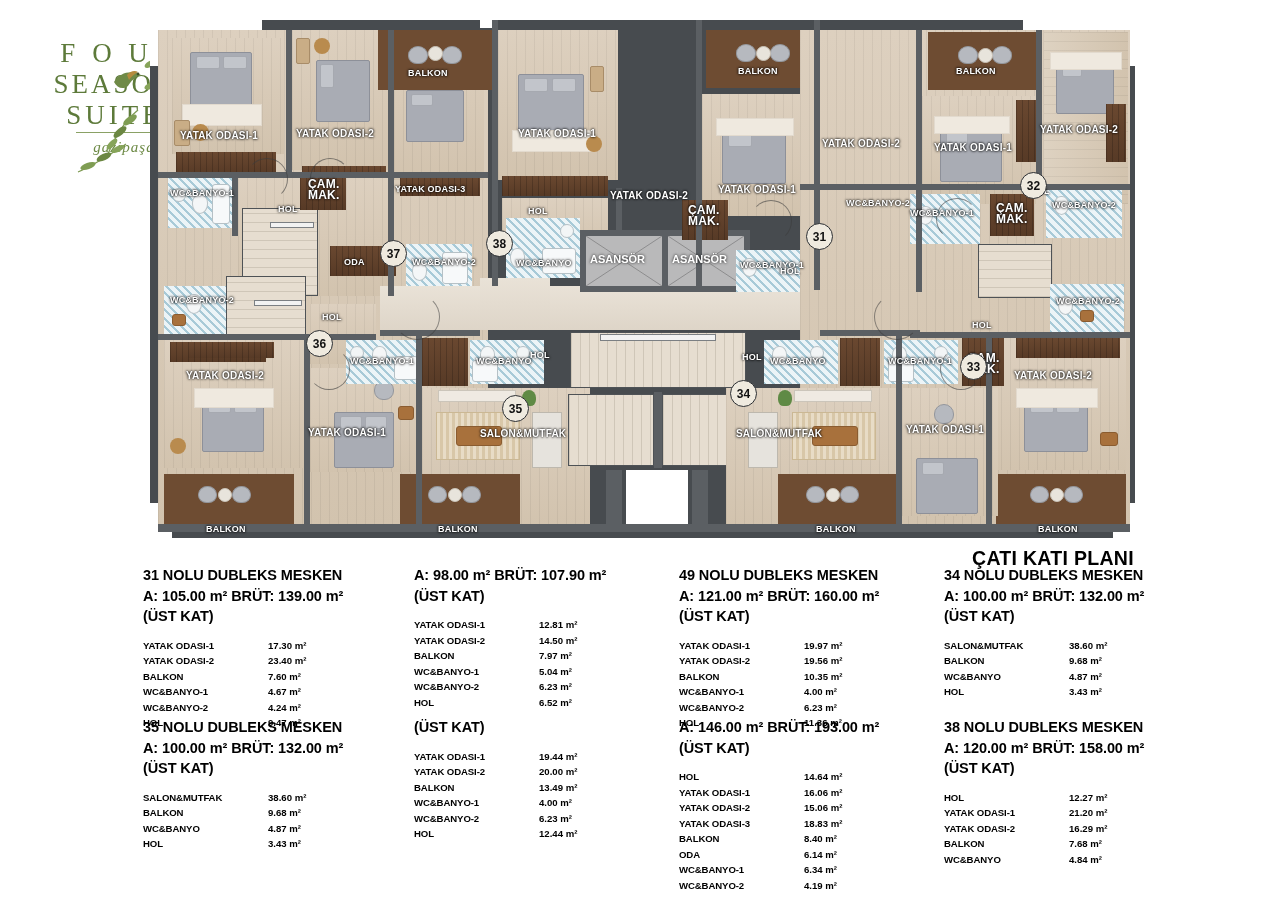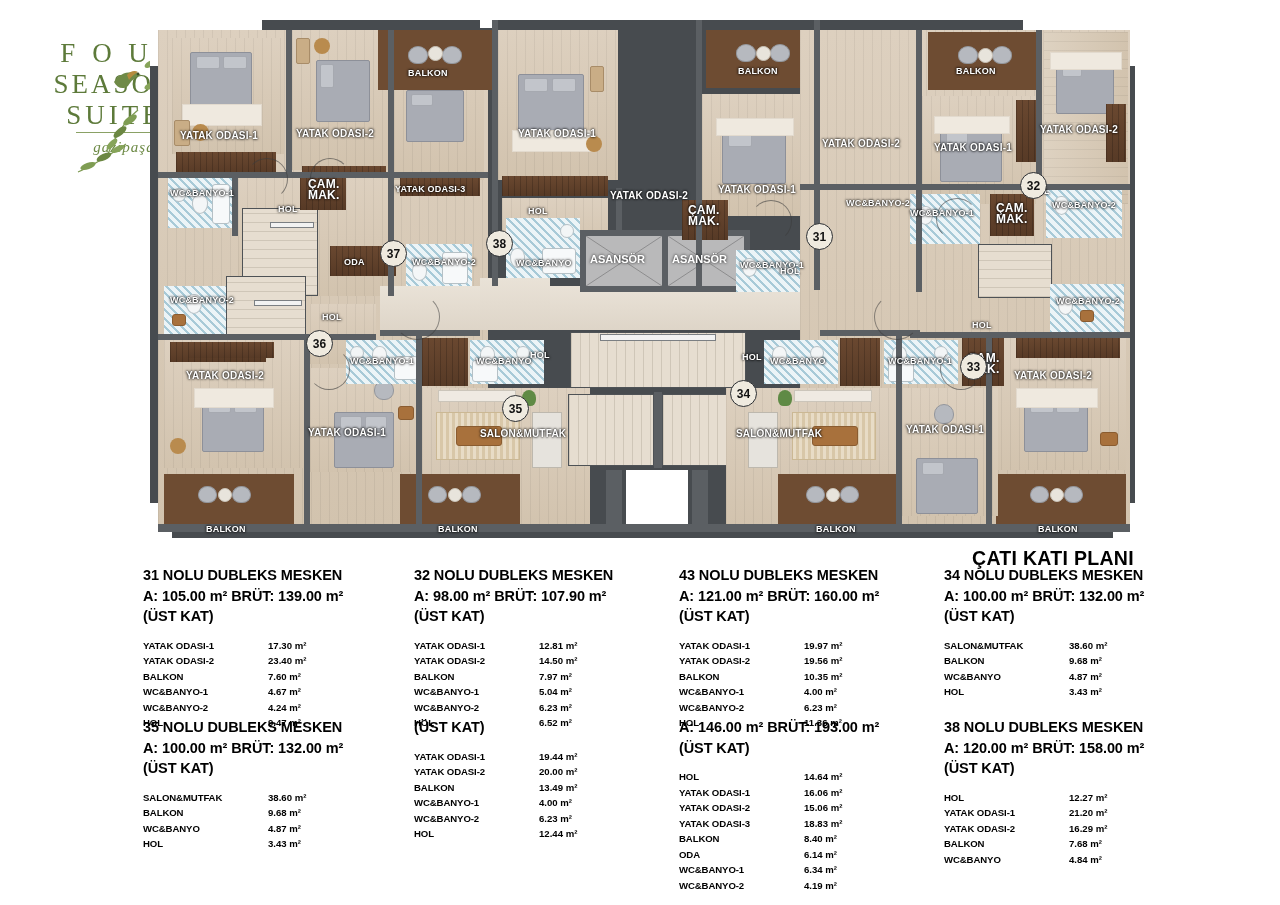--- a/index.html
+++ b/index.html
@@ -559,21 +559,20 @@
         <span class="u-val">4.24 m²</span>
       </div>
     <div class="u-row">
         <span class="u-name">HOL</span>
         <span class="u-val">9.47 m²</span>
       </div>
   </div>
 </div>
 
 <div class="unit" style="left:414px;top:565px;width:260px;">
-  <div class="u-h">32 NOLU DUBLEKS MESKEN</div>
   <div class="u-h">A: 98.00 m² BRÜT: 107.90 m²</div>
   <div class="u-h">(ÜST KAT)</div>
   <div class="u-tbl">
     <div class="u-row">
         <span class="u-name">YATAK ODASI-1</span>
         <span class="u-val">12.81 m²</span>
       </div>
     <div class="u-row">
         <span class="u-name">YATAK ODASI-2</span>
         <span class="u-val">14.50 m²</span>
@@ -591,21 +590,21 @@
         <span class="u-val">6.23 m²</span>
       </div>
     <div class="u-row">
         <span class="u-name">HOL</span>
         <span class="u-val">6.52 m²</span>
       </div>
   </div>
 </div>
 
 <div class="unit" style="left:679px;top:565px;width:260px;">
-  <div class="u-h">43 NOLU DUBLEKS MESKEN</div>
+  <div class="u-h">49 NOLU DUBLEKS MESKEN</div>
   <div class="u-h">A: 121.00 m² BRÜT: 160.00 m²</div>
   <div class="u-h">(ÜST KAT)</div>
   <div class="u-tbl">
     <div class="u-row">
         <span class="u-name">YATAK ODASI-1</span>
         <span class="u-val">19.97 m²</span>
       </div>
     <div class="u-row">
         <span class="u-name">YATAK ODASI-2</span>
         <span class="u-val">19.56 m²</span>

